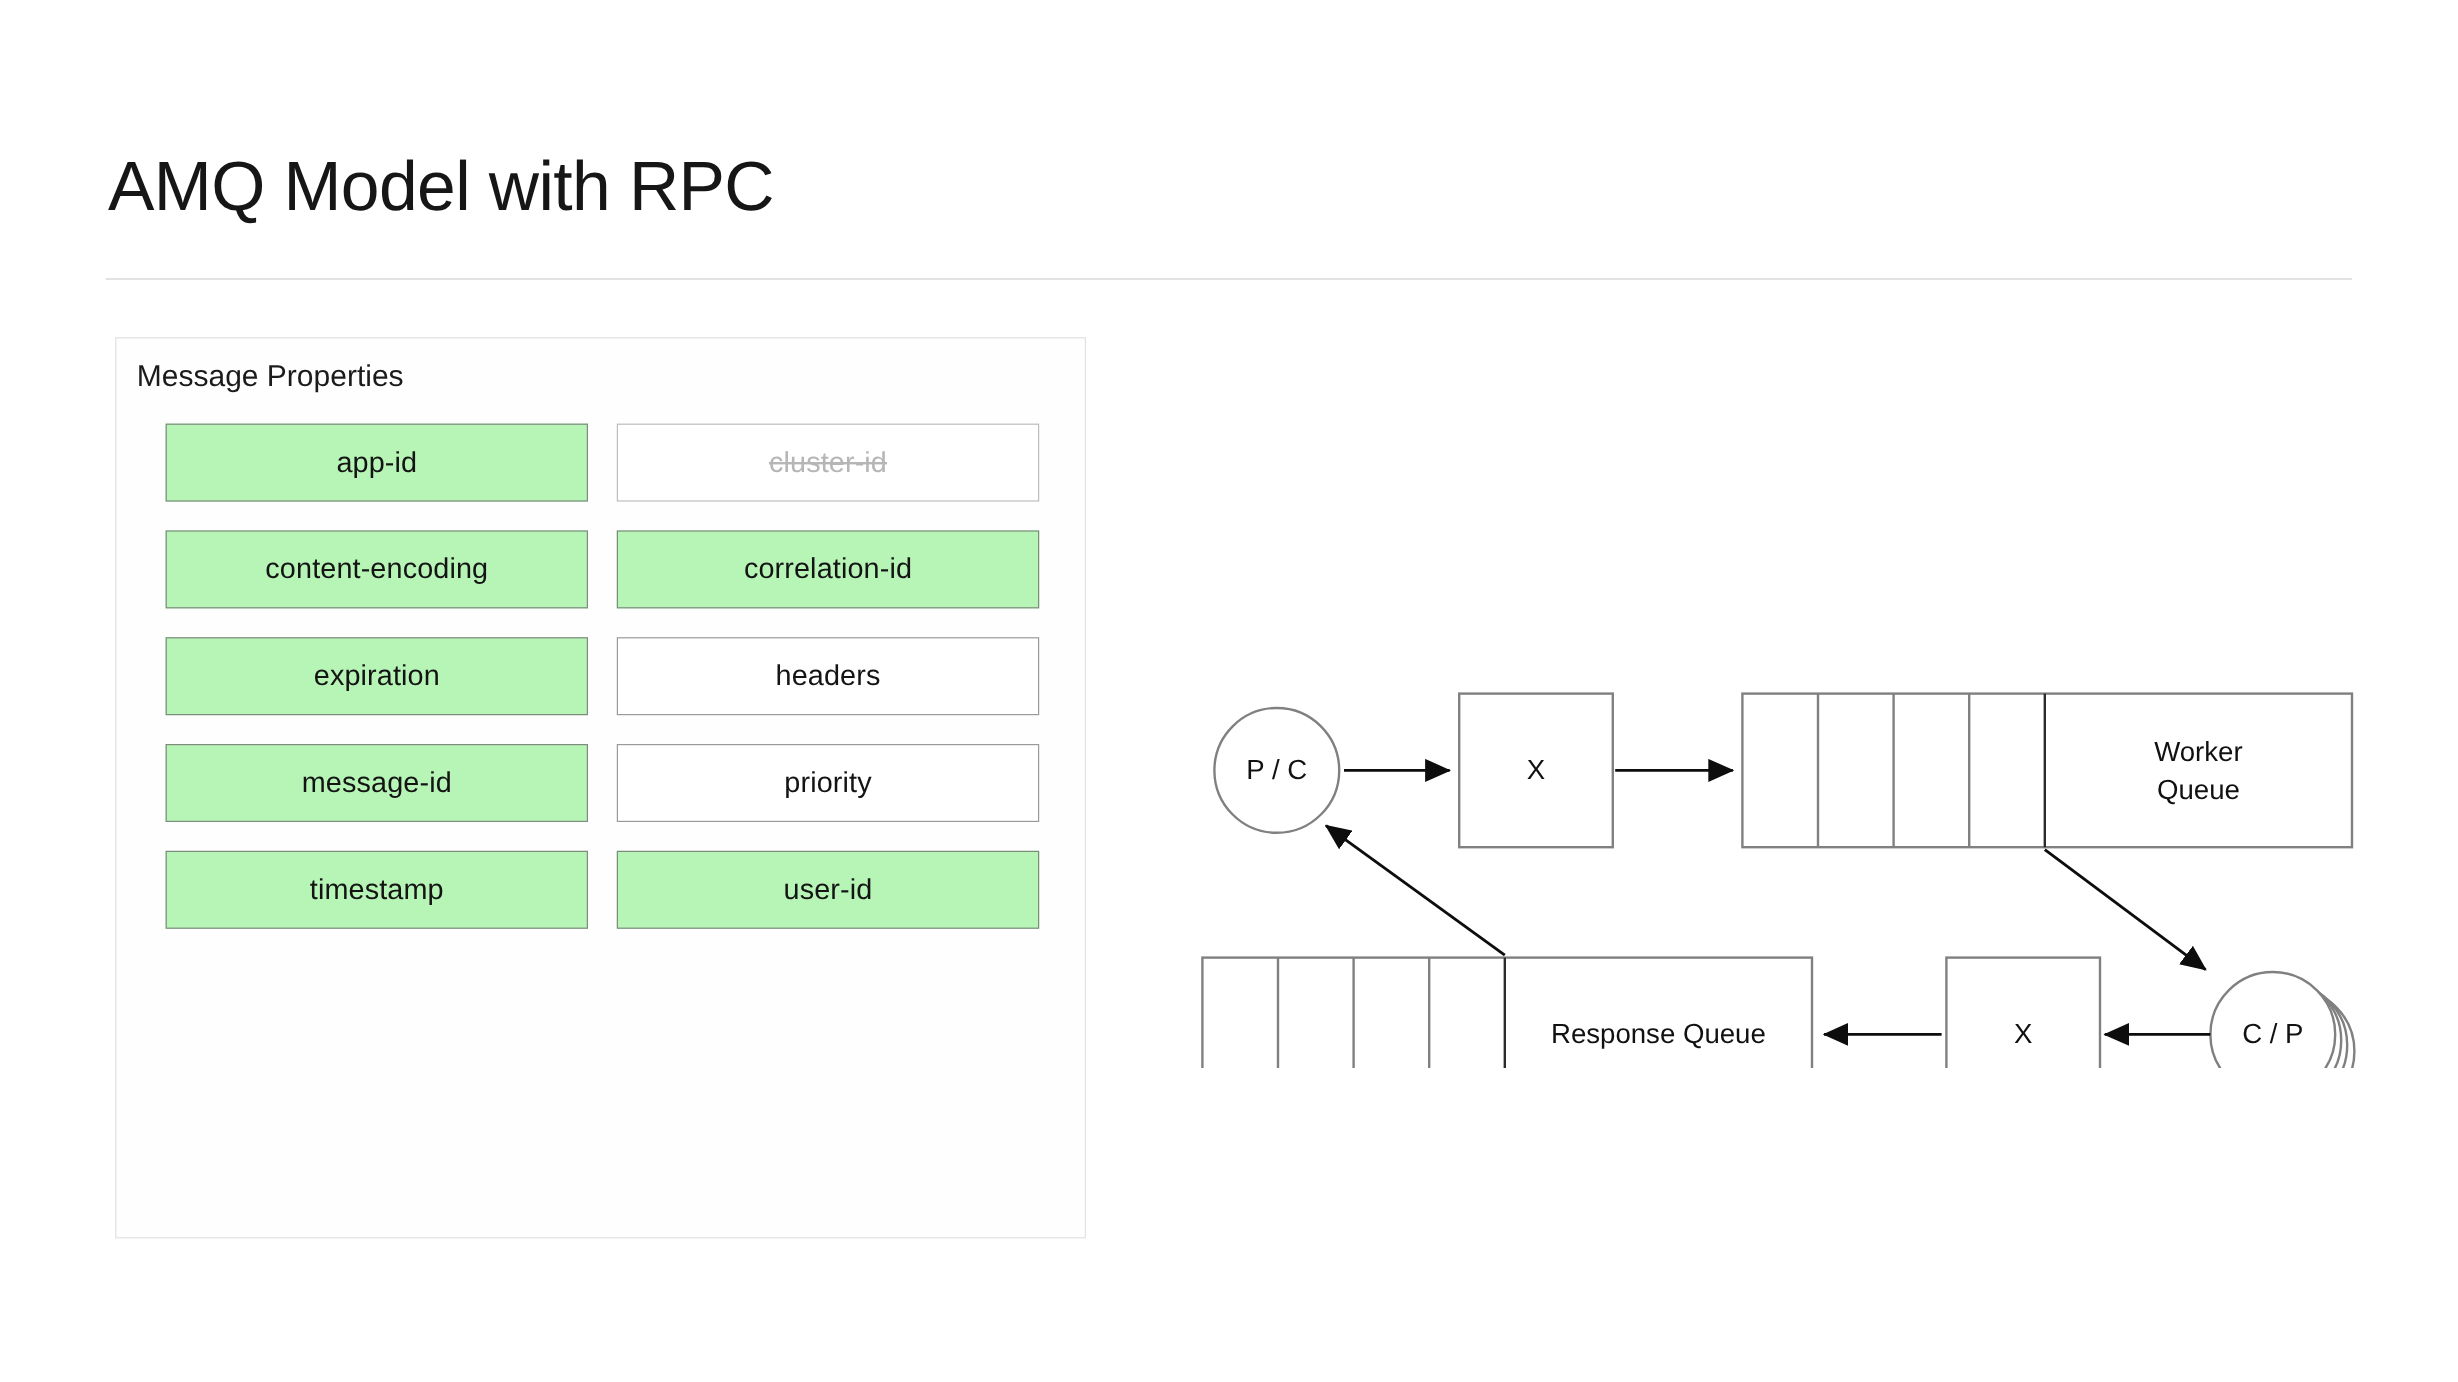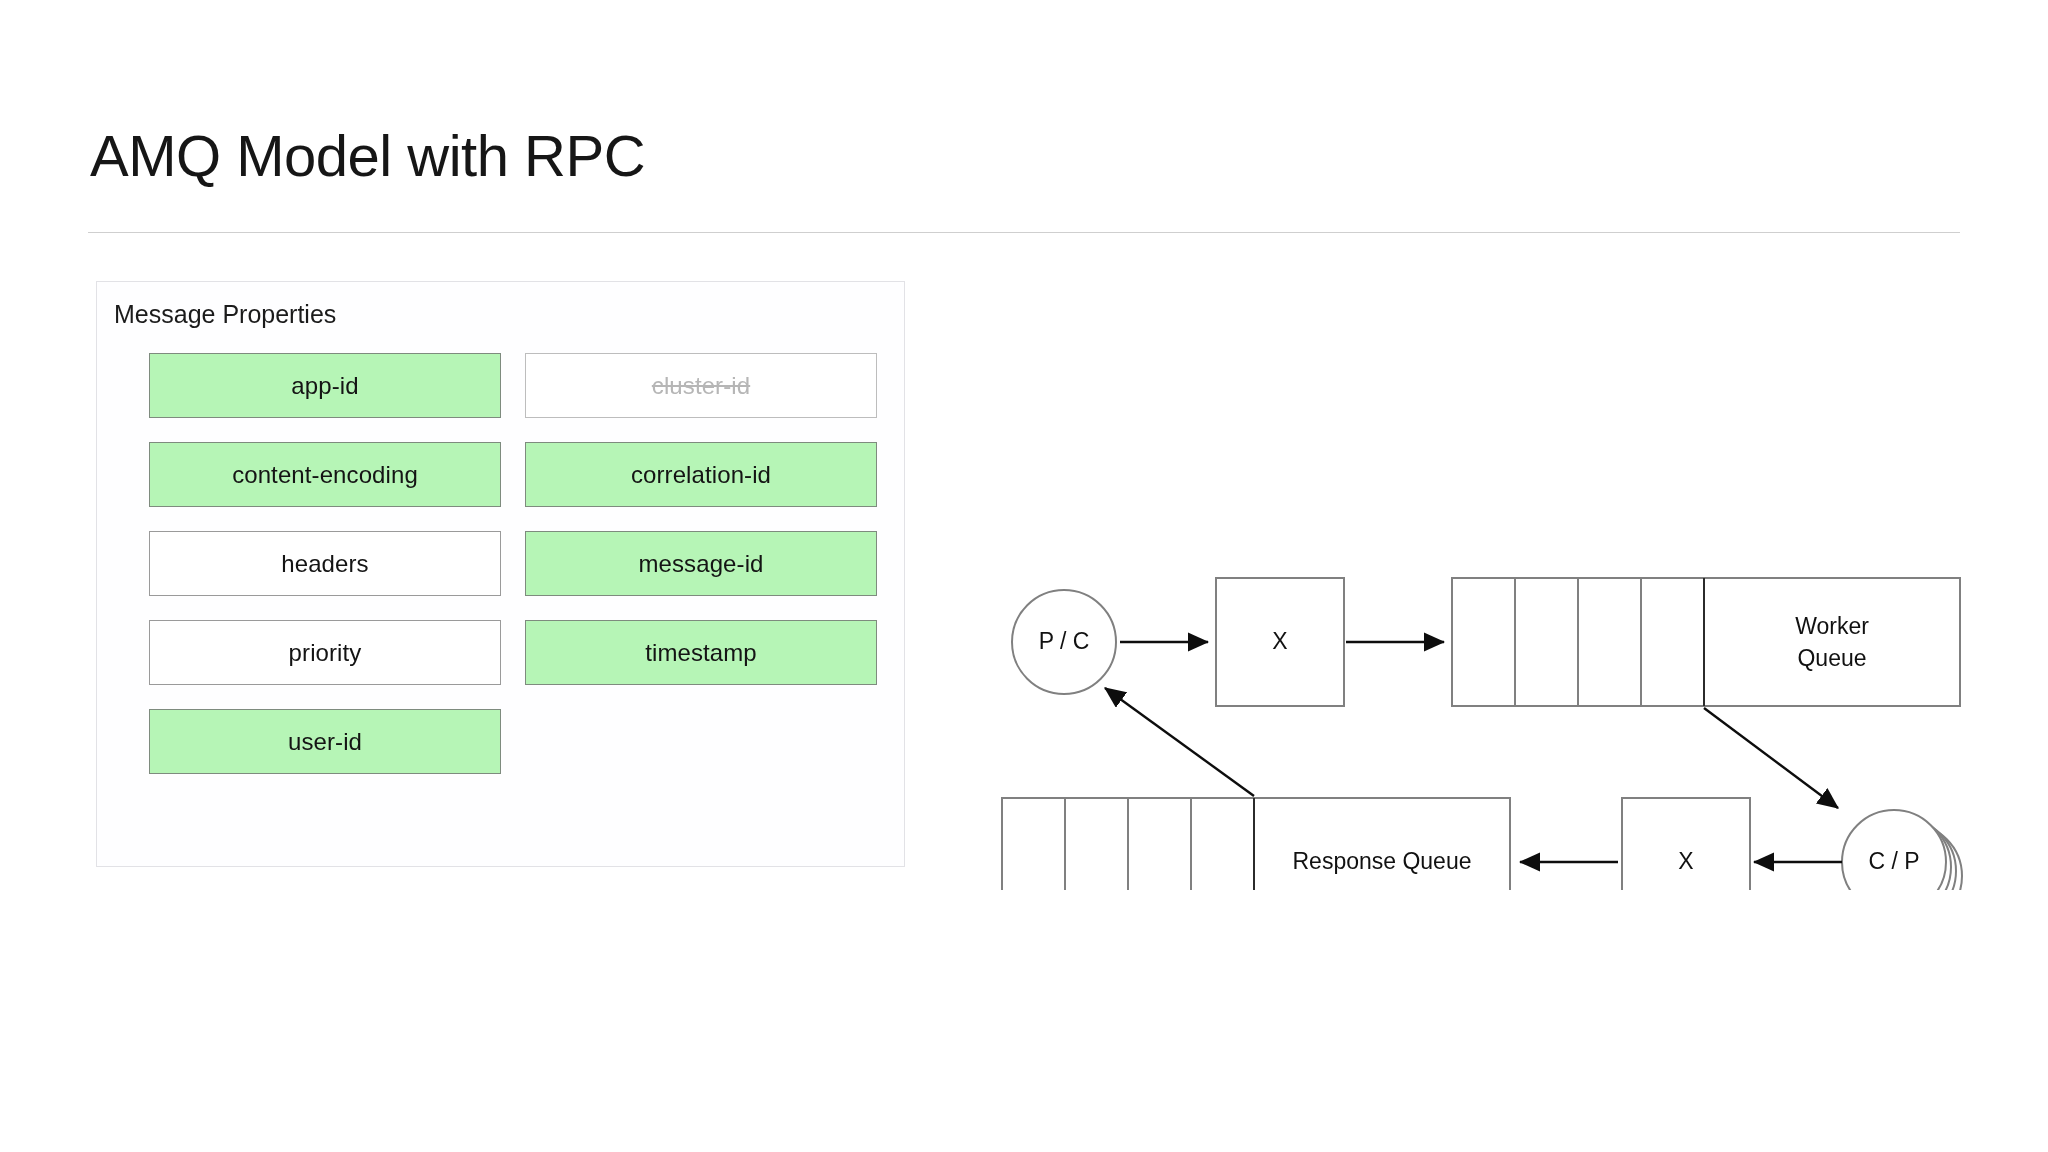--- a/index.html
+++ b/index.html
@@ -35,37 +35,37 @@
     height: 1px;
     background: #cfcfcf;
   }
 
   
   #props-panel {
     position: absolute;
     left: 96px;
     top: 281px;
     width: 809px;
-    height: 586px;
+    height: 751px;
     border: 1px solid #e2e2e6;
     background: #fefeff;
     box-sizing: border-box;
   }
   #props-panel-title {
     position: absolute;
     left: 17px;
     top: 18px;
     font-size: 25px;
     font-weight: 400;
     color: #1b1b1b;
     white-space: nowrap;
   }
   #props-grid {
     position: absolute;
-    left: 52px;
+    left: 41px;
     top: 71px;
     width: 735px;
     display: grid;
     grid-template-columns: 352px 352px;
     column-gap: 31px;
     row-gap: 33px;
     gap: 24px;
   }
   .prop-box {
     height: 65px;
@@ -133,20 +133,21 @@
 <div id="slide-title">AMQ Model with RPC</div>
 <div id="title-rule"></div>
 
 <div id="props-panel">
   <div id="props-panel-title">Message Properties</div>
   <div id="props-grid">
       <div class="prop-box green">app-id</div>
       <div class="prop-box disabled">cluster-id</div>
       <div class="prop-box green">content-encoding</div>
       <div class="prop-box green">correlation-id</div>
+      <div class="prop-box green">expiration</div>
       <div class="prop-box">headers</div>
       <div class="prop-box green">message-id</div>
       <div class="prop-box">priority</div>
       <div class="prop-box green">timestamp</div>
       <div class="prop-box green">user-id</div>
     </div>
 </div>
 
 <div id="diagram">
   <svg width="1070" height="470" viewBox="0 0 1070 470" xmlns="http://www.w3.org/2000/svg">

